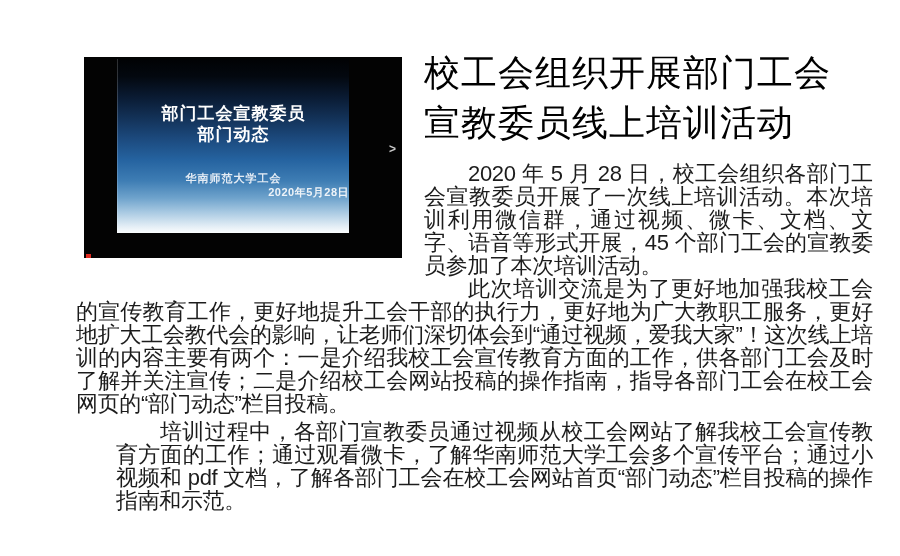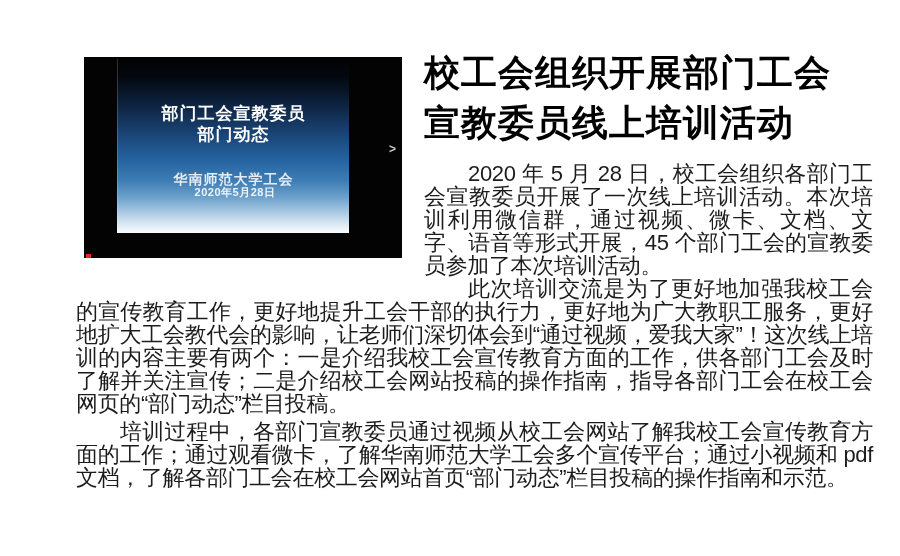--- a/index.html
+++ b/index.html
@@ -36,59 +36,59 @@
   }
   .slide-heading {
     position: absolute; top: 44px; left: 0; right: 0;
     text-align: center; color: #ffffff; font-weight: bold;
     font-size: 17px; line-height: 21px; letter-spacing: 1px;
   }
   .slide-heading span { display: block; }
   .slide-org {
     position: absolute; top: 112px; left: 0; right: 0;
     text-align: center; color: #e3ebf4; font-weight: bold;
-    font-size: 14px; letter-spacing: 1px;
+    font-size: 11px; letter-spacing: 1px;
   }
   .slide-date {
     position: absolute; top: 126px; left: 3px; right: 0;
-    text-align: center; color: #eef3f8; font-weight: bold;
+    text-align: right; color: #eef3f8; font-weight: bold;
     font-size: 11px; letter-spacing: 0.5px;
   }
   .next-arrow {
     position: absolute; right: 6px; top: 86px;
     color: #c9c9c9; font-size: 12px; font-weight: bold;
     line-height: 12px; cursor: pointer;
   }
   .record-dot {
     position: absolute; left: 2px; bottom: 0;
     width: 5px; height: 4px; background: #e02b20;
   }
 
   
   h1.article-title {
     margin: 0 0 14px 0;
     font-size: 36px;
     line-height: 50px;
-    font-weight: bold;
+    font-weight: normal;
     color: #000000;
     letter-spacing: 1px;
   }
   h1.article-title span { display: block; }
 
   
   p.body-para {
     margin: 0;
     font-size: 22px;
     line-height: 23px;
     text-align: justify;
     text-indent: 2em;
     letter-spacing: -0.35px;
     color: #1c1c1c;
   }
-  p.body-para.gap { margin-top: 5px; }
+  p.body-para.gap { margin-top: 5px; margin-left: 40px; }
   p.body-para.tight { letter-spacing: -0.8px; }
 </style>
 </head>
 <body>
 
 <div class="page">
   <div class="article">
 
     <figure class="video-frame">
       <div class="slide">

